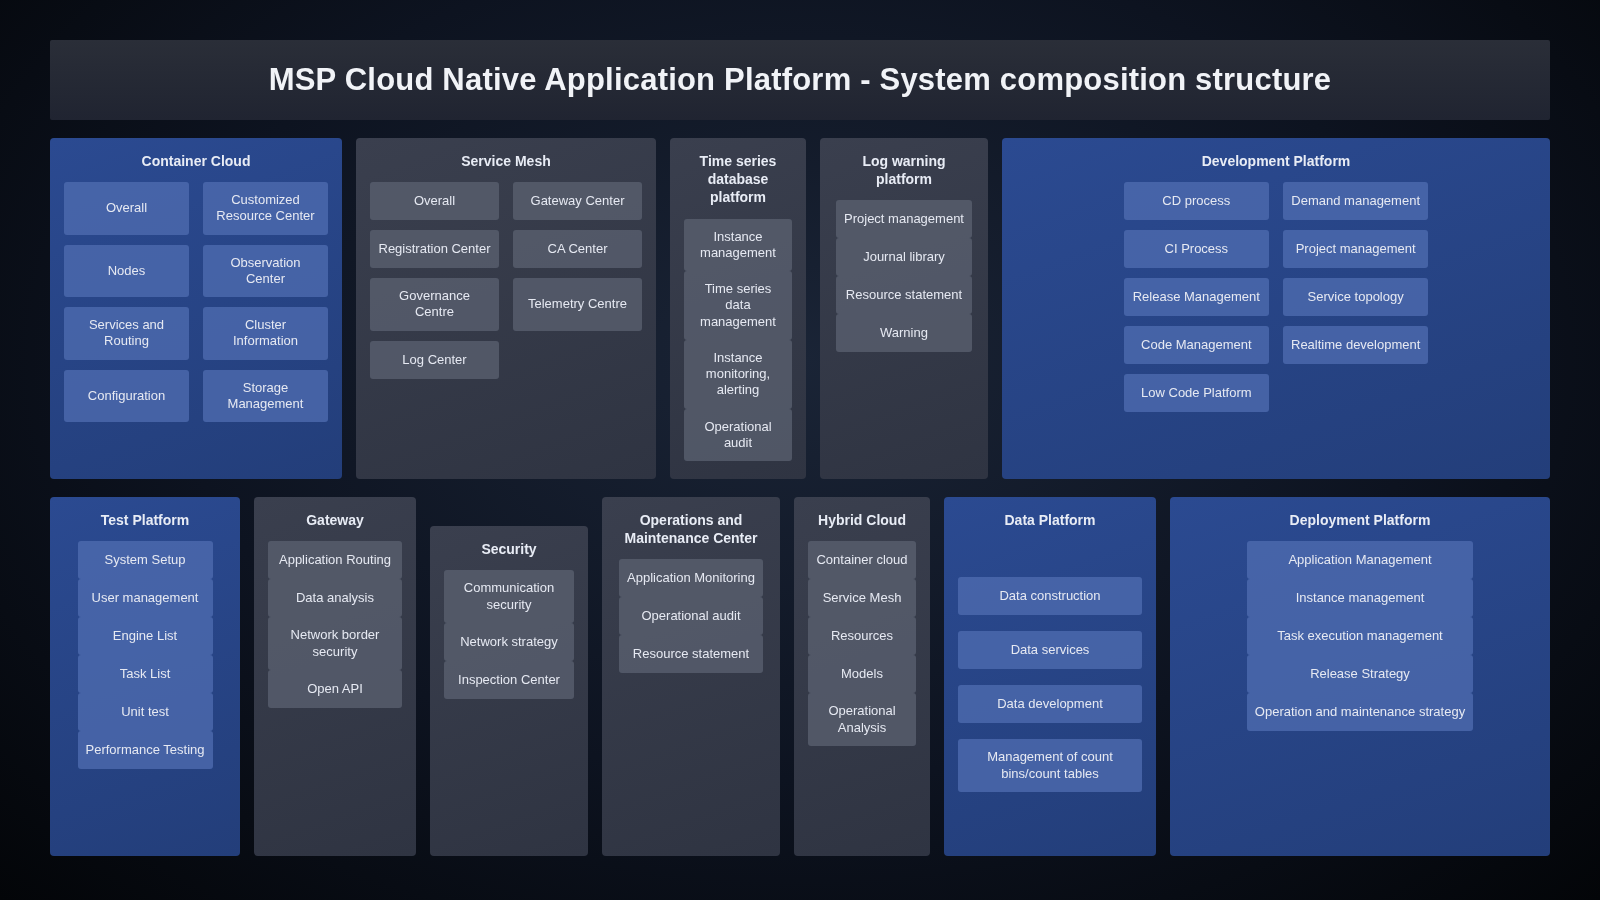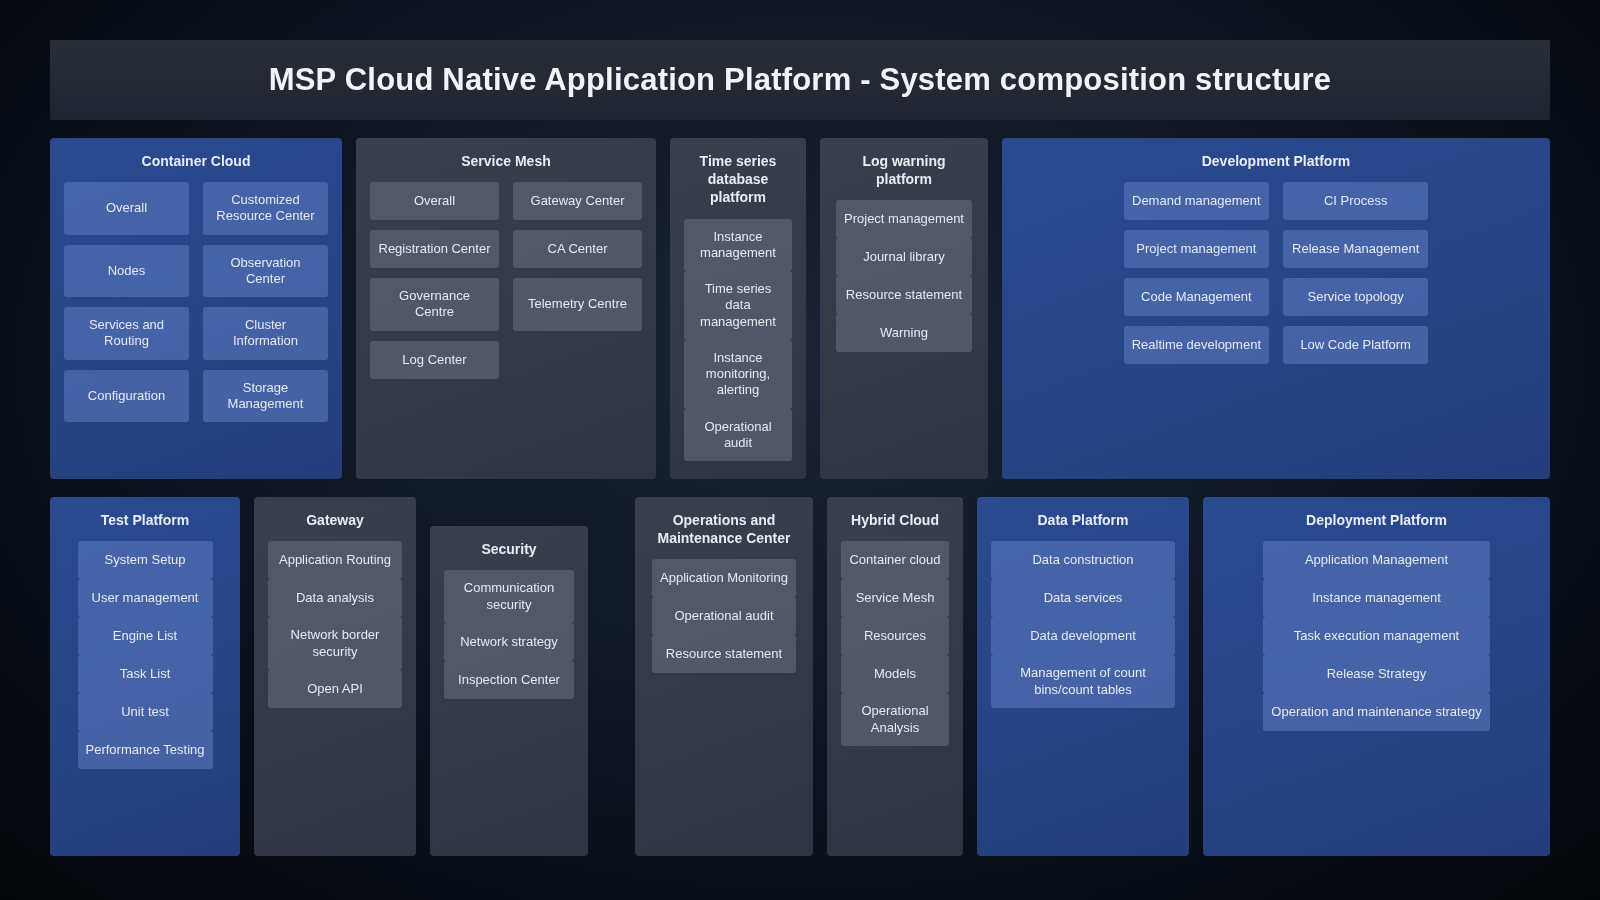--- a/index.html
+++ b/index.html
@@ -71,21 +71,21 @@
   .r1-a { width: 292px; }
   .r1-b { width: 300px; }
   .r1-c { width: 136px; }
   .r1-d { width: 168px; }
   .r1-e { flex: 1; }
 
   
   .r2-a { width: 190px; }
   .r2-b { width: 162px; }
   .r2-c { width: 158px; margin-top: 29px; }
-  .r2-d { width: 178px; margin-left: 33px; }
+  .r2-d { width: 178px; }
   .r2-e { width: 136px; }
   .r2-f { width: 212px; }
   .r2-g { flex: 1; }
 
   .row2 .card { min-height: 330px; }
 </style>
 </head>
 <body>
 
 <div class="title-bar">
@@ -137,26 +137,27 @@
       <div class="pill">Project management</div>
       <div class="pill">Journal library</div>
       <div class="pill">Resource statement</div>
       <div class="pill">Warning</div>
     </div>
   </div>
 
   <div class="card card-blue r1-e">
     <div class="card-title">Development Platform</div>
     <div class="col2">
+      <div class="pill">CD process</div>
       <div class="pill">Demand management</div>
       <div class="pill">CI Process</div>
       <div class="pill">Project management</div>
       <div class="pill">Release Management</div>
+      <div class="pill">Service topology</div>
       <div class="pill">Code Management</div>
-      <div class="pill">Service topology</div>
       <div class="pill">Realtime development</div>
       <div class="pill">Low Code Platform</div>
     </div>
   </div>
 
 </div>
 
 <div class="row row2">
 
   <div class="card card-blue r2-a">
@@ -205,21 +206,21 @@
       <div class="pill">Container cloud</div>
       <div class="pill">Service Mesh</div>
       <div class="pill">Resources</div>
       <div class="pill">Models</div>
       <div class="pill">Operational Analysis</div>
     </div>
   </div>
 
   <div class="card card-blue r2-f">
     <div class="card-title">Data Platform</div>
-    <div class="col1" style="gap:0;">
+    <div class="col1" style="gap:16px;margin-top:36px;">
       <div class="pill">Data construction</div>
       <div class="pill">Data services</div>
       <div class="pill">Data development</div>
       <div class="pill">Management of count bins/count tables</div>
     </div>
   </div>
 
   <div class="card card-blue r2-g">
     <div class="card-title">Deployment Platform</div>
     <div class="col1">

